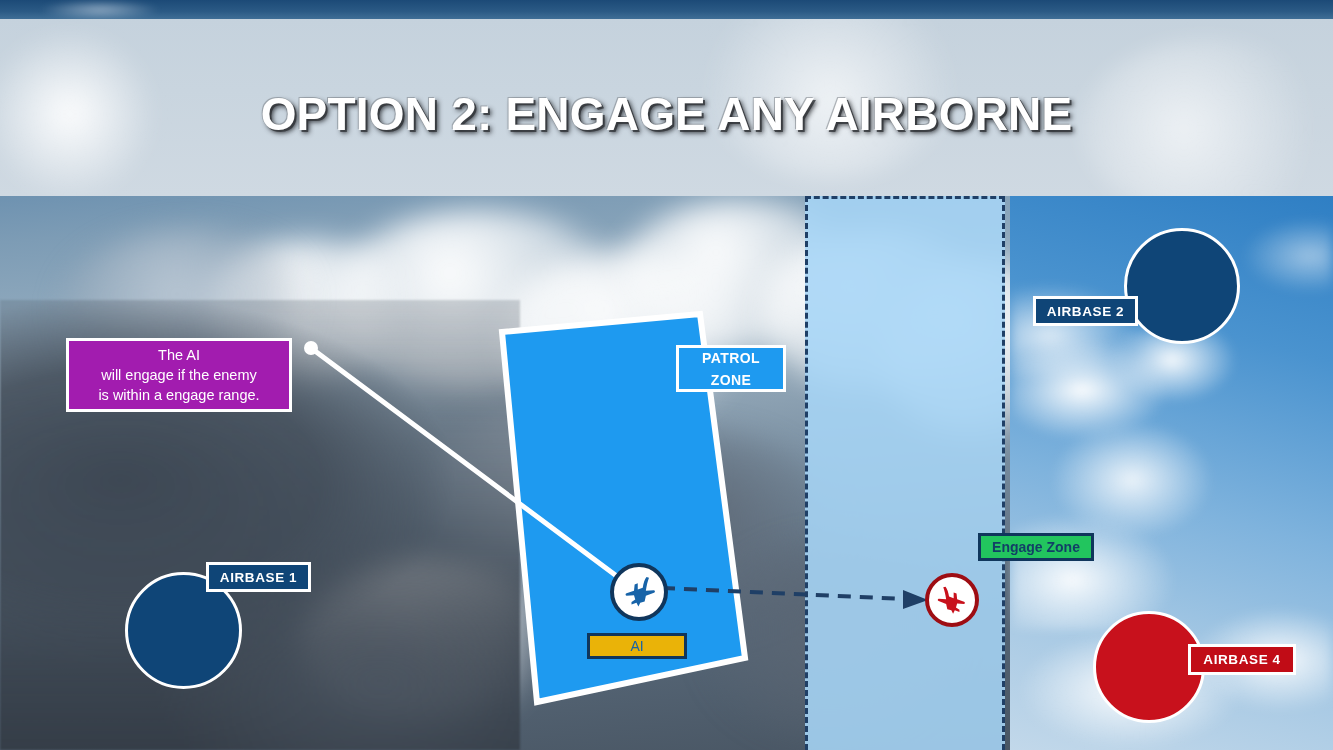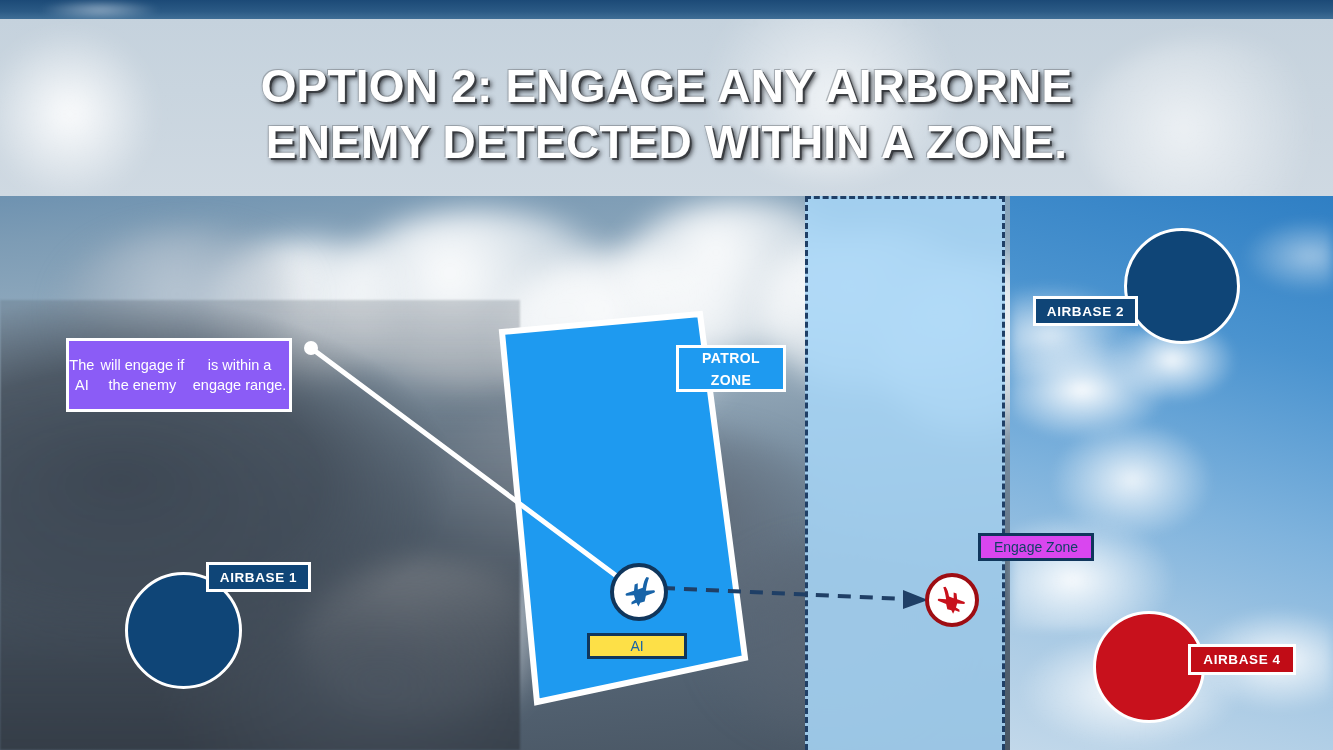--- a/index.html
+++ b/index.html
@@ -109,31 +109,31 @@
     letter-spacing:.6px;
   }
   .lbl-red{
     background:#c10c16; border:3px solid #ffffff; color:#ffffff; letter-spacing:.6px;
   }
   .lbl-blue{
     background:#1e9af0; border:3px solid #ffffff; color:#ffffff; letter-spacing:.4px;
     line-height:22px;
   }
   .lbl-white{
-    background:#fde047; border:3px solid #10365c; color:#1763a8; font-weight:normal;align-items:center;
+    background:#eab308; border:3px solid #10365c; color:#1763a8; font-weight:normal;align-items:center;
   }
   .lbl-lightblue{
-    background:#d946ef; border:3px solid #10365c; color:#123f66; font-weight:normal;
+    background:#22c55e; border:3px solid #10365c; color:#123f66; font-weight:bold;
   }
 
   
   .callout{
     position:absolute; left:66px; top:338px; width:226px; height:74px;
-    background:#8b5cf6; border:3px solid #ffffff;
-    display:flex; flex-direction:row; align-items:center; justify-content:center;
+    background:#a21caf; border:3px solid #ffffff;
+    display:flex; flex-direction:column; align-items:center; justify-content:center;
     color:#ffffff; font-size:14.5px; line-height:20px; text-align:center;
   }
 
   
   .base-circle{ position:absolute; border-radius:50%; border:3px solid #ffffff; }
   .base-navy{ background:#0f4577; }
   .base-red{ background:#c8111c; }
 
   
   .jet{
@@ -176,21 +176,20 @@
   </div>
 
   <div class="header-band">
     <div class="hcloud" style="left:-20px;top:10px;width:180px;height:170px;background:radial-gradient(circle at 50% 50%, rgba(255,255,255,.95), rgba(255,255,255,0) 70%);"></div>
     <div class="hcloud" style="left:700px;top:-40px;width:260px;height:200px;background:radial-gradient(circle at 50% 60%, rgba(255,255,255,.7), rgba(255,255,255,0) 72%);"></div>
     <div class="hcloud" style="left:1080px;top:20px;width:260px;height:180px;background:radial-gradient(circle at 40% 50%, rgba(255,255,255,.65), rgba(255,255,255,0) 72%);"></div>
   </div>
 
   <div class="title-wrap">
     <div class="title-line">OPTION 2: ENGAGE ANY AIRBORNE</div>
-    <div class="title-line">ENEMY DETECTED WITHIN A ZONE.</div>
   </div>
 
   <div class="engage-zone"></div>
 
   <div class="patrol-poly">
     <svg width="300" height="420" viewBox="0 0 300 420">
       <polygon points="22,32 220,14 265,358 57,402" fill="#1e9af0" stroke="#ffffff" stroke-width="6"></polygon>
     </svg>
   </div>
 

